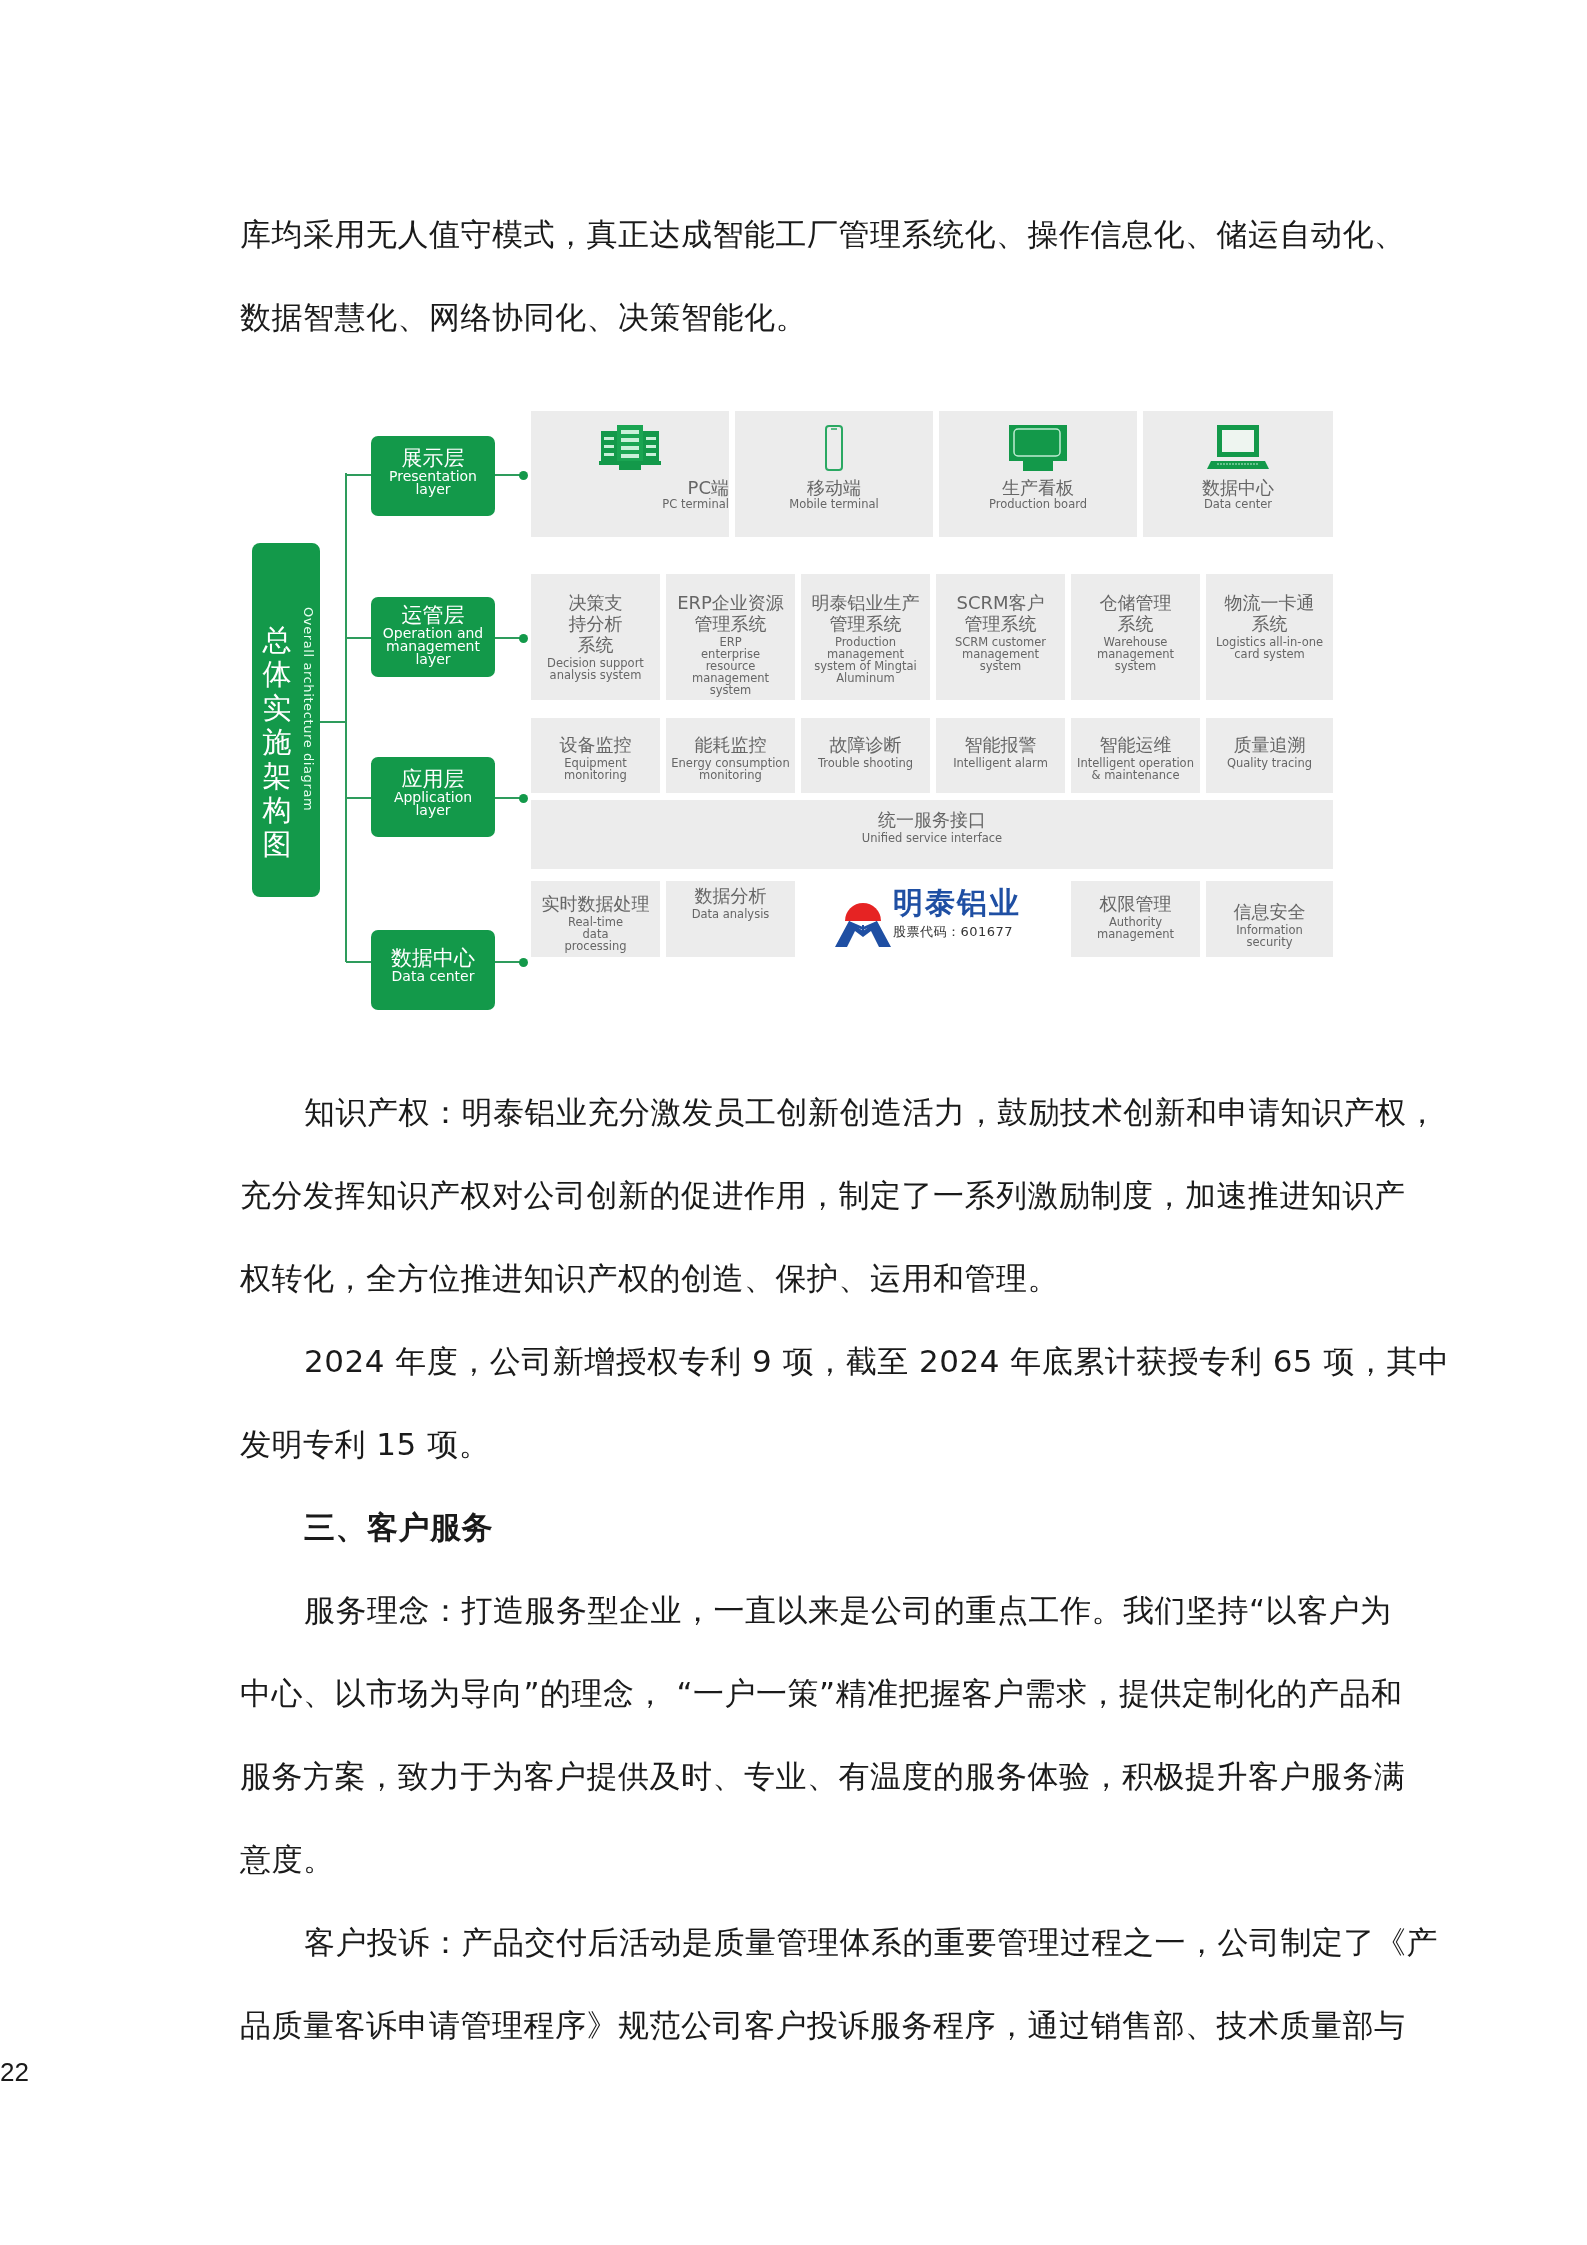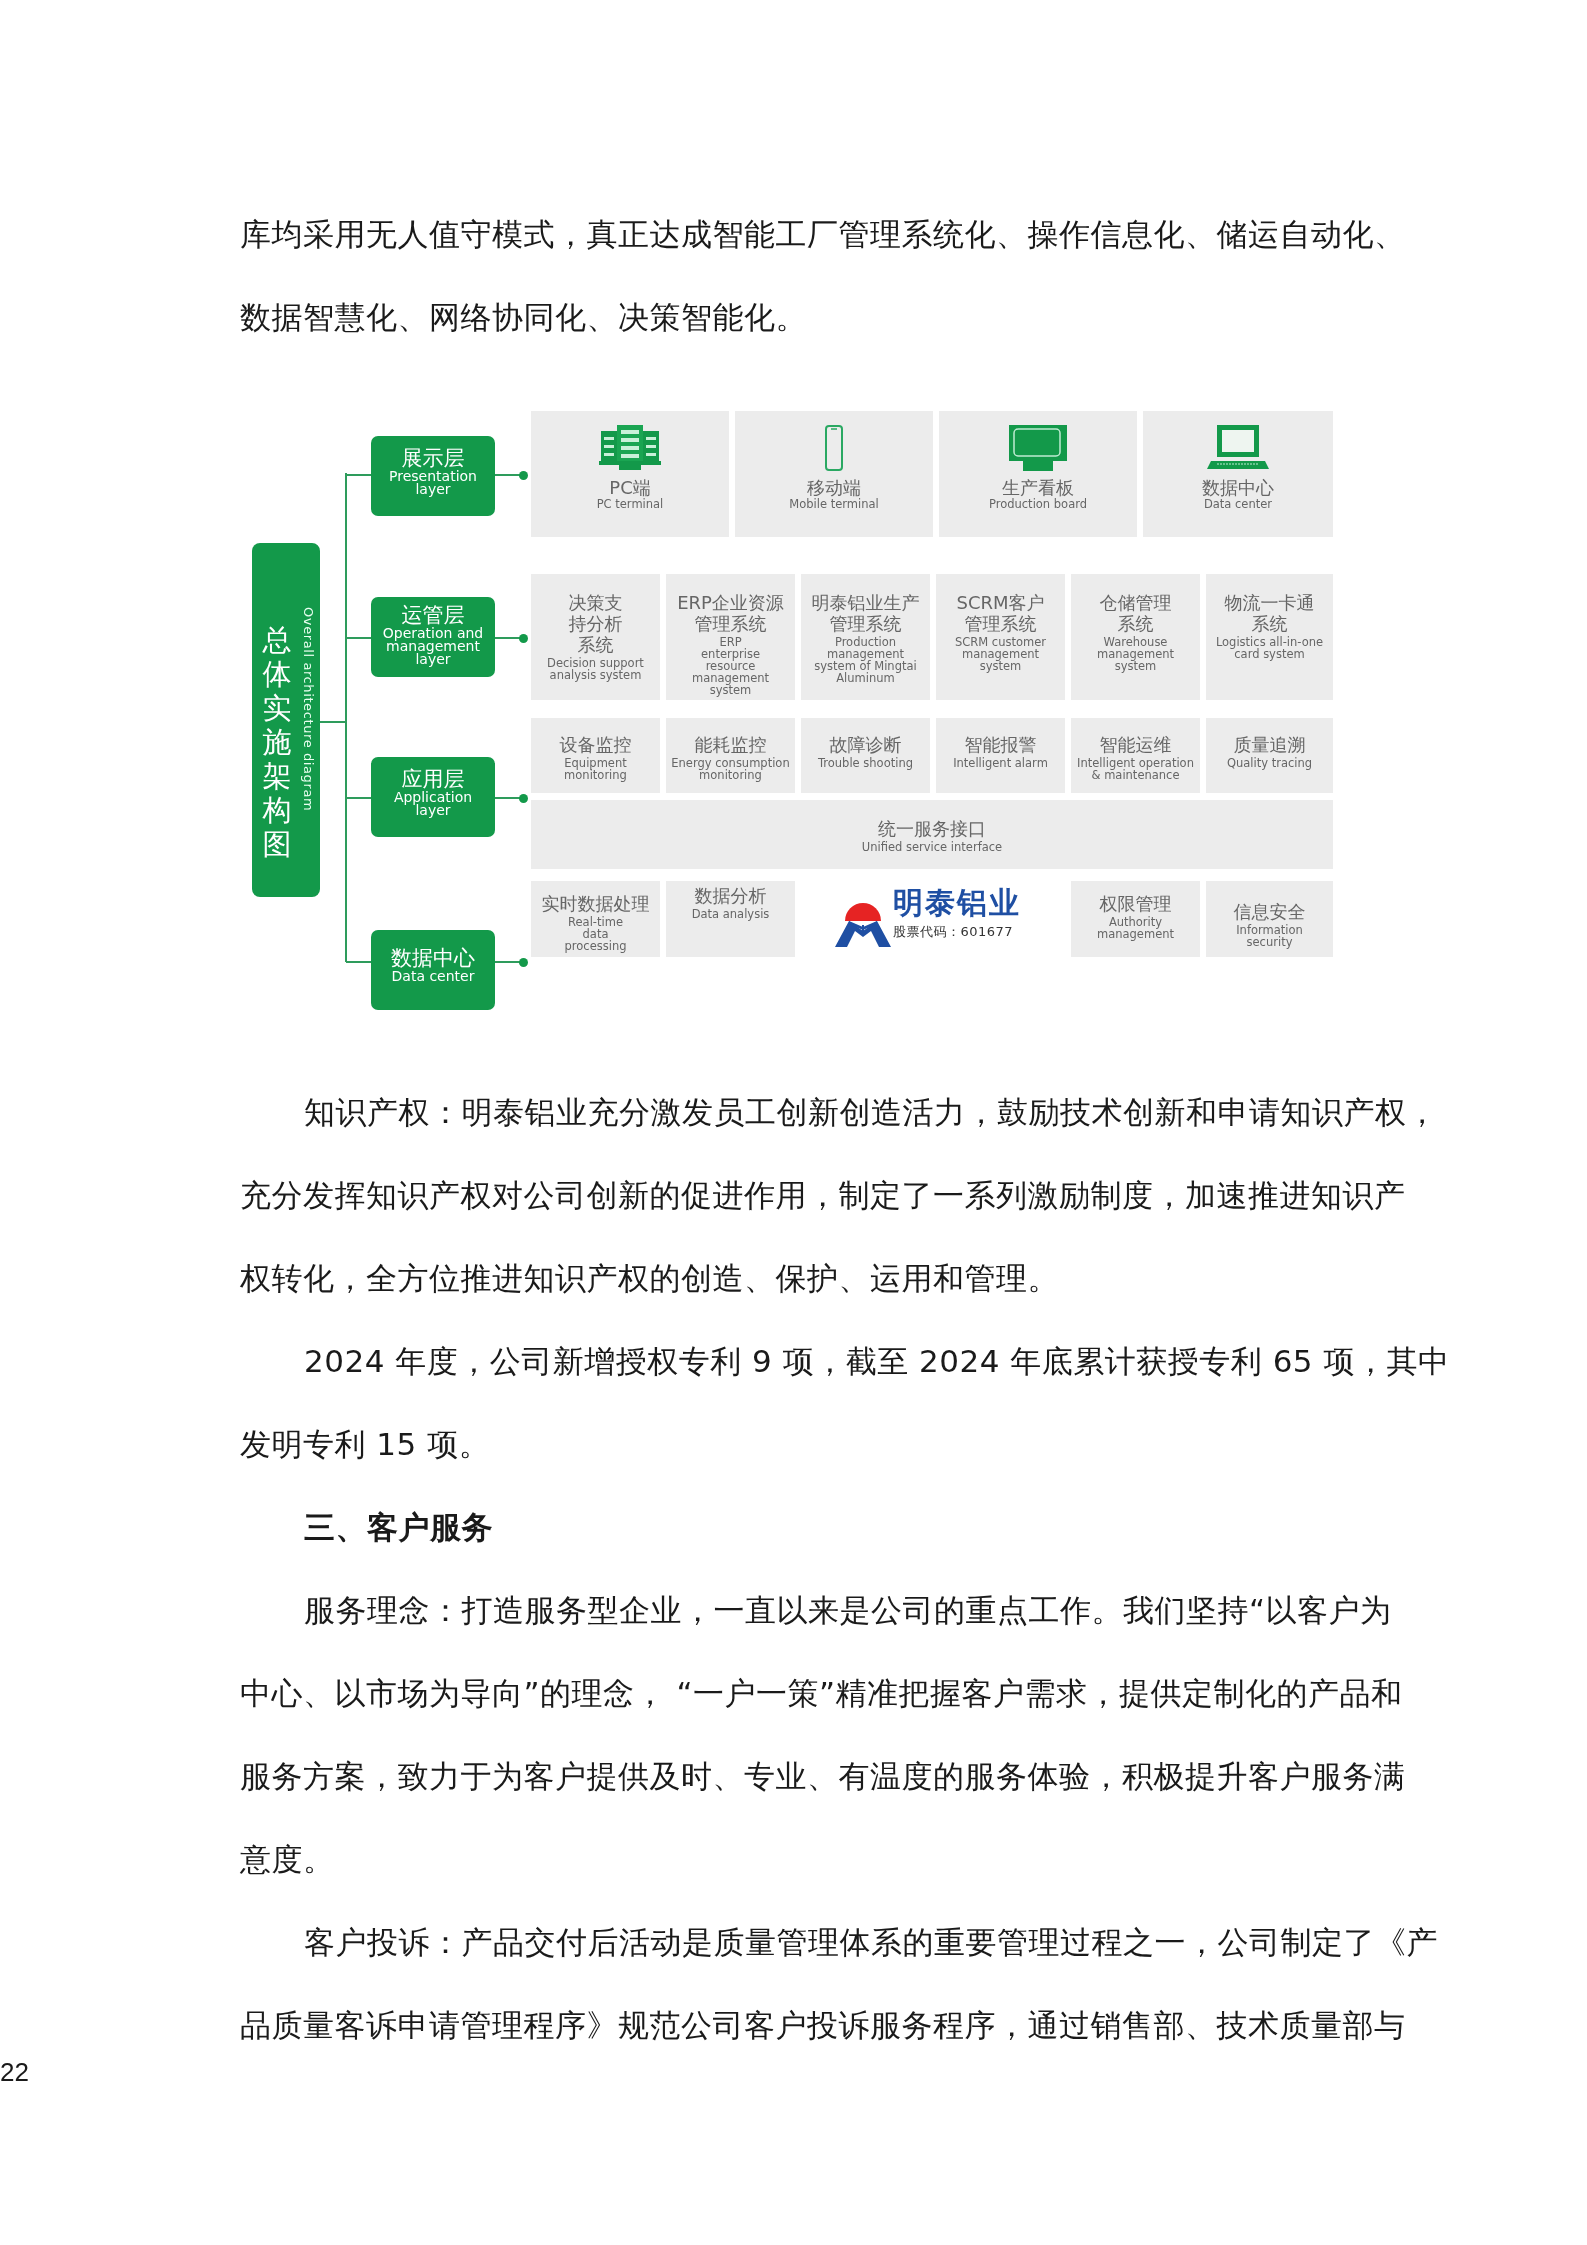--- a/index.html
+++ b/index.html
@@ -78,21 +78,21 @@
 
   <div class="hline" style="left:495px; top:474px; width:28px;"></div>
   <div class="dot" style="left:519px; top:471px;"></div>
   <div class="hline" style="left:495px; top:637px; width:28px;"></div>
   <div class="dot" style="left:519px; top:634px;"></div>
   <div class="hline" style="left:495px; top:797px; width:28px;"></div>
   <div class="dot" style="left:519px; top:794px;"></div>
   <div class="hline" style="left:495px; top:961px; width:28px;"></div>
   <div class="dot" style="left:519px; top:958px;"></div>
 
-  <div class="cell" style="left:531px; top:411px; width:198px; height:126px;">
+  <div class="cell" style="left:531px; top:411px; width:198px; height:126px;text-align:right;">
     <svg class="icon" width="62" height="46" viewBox="0 0 62 46">
       <rect x="2" y="6" width="16" height="32" fill="#13994a"></rect>
         <rect x="44" y="6" width="16" height="32" fill="#13994a"></rect>
       <rect x="18" y="0" width="26" height="40" fill="#1aa552"></rect>
       <rect x="22" y="5" width="18" height="4" fill="#c8f0d8"></rect>
         <rect x="22" y="13" width="18" height="4" fill="#c8f0d8"></rect>
       <rect x="22" y="21" width="18" height="4" fill="#c8f0d8"></rect>
         <rect x="22" y="29" width="18" height="4" fill="#c8f0d8"></rect>
       <rect x="5" y="12" width="10" height="3" fill="#c8f0d8"></rect>
         <rect x="5" y="20" width="10" height="3" fill="#c8f0d8"></rect>
@@ -177,21 +177,21 @@
   </div>
   <div class="cell" style="left:1071px; top:718px; width:129px; height:75px; padding-top:16px; box-sizing:border-box;">
     <span class="cell-zh">智能运维</span>
     <span class="cell-en" style="width:128px;margin:2px auto 0;">Intelligent operation &amp; maintenance</span>
   </div>
   <div class="cell" style="left:1206px; top:718px; width:127px; height:75px; padding-top:16px; box-sizing:border-box;">
     <span class="cell-zh">质量追溯</span>
     <span class="cell-en" style="margin-top:2px;">Quality tracing</span>
   </div>
 
-  <div class="cell" style="left:531px; top:800px; width:802px; height:69px; padding-top:18px; box-sizing:border-box;">
+  <div class="cell" style="left:531px; top:800px; width:802px; height:69px; padding-top:9px; box-sizing:border-box;">
     <span class="cell-zh">统一服务接口</span>
     <span class="cell-en" style="margin-top:2px;">Unified service interface</span>
   </div>
 
   <div class="cell" style="left:531px; top:881px; width:129px; height:76px; padding-top:12px; box-sizing:border-box;">
     <span class="cell-zh">实时数据处理</span>
     <span class="cell-en" style="width:80px;margin:2px auto 0;">Real-time data processing</span>
   </div>
   <div class="cell" style="left:666px; top:881px; width:129px; height:76px; padding-top:4px; box-sizing:border-box;">
     <span class="cell-zh">数据分析</span>

